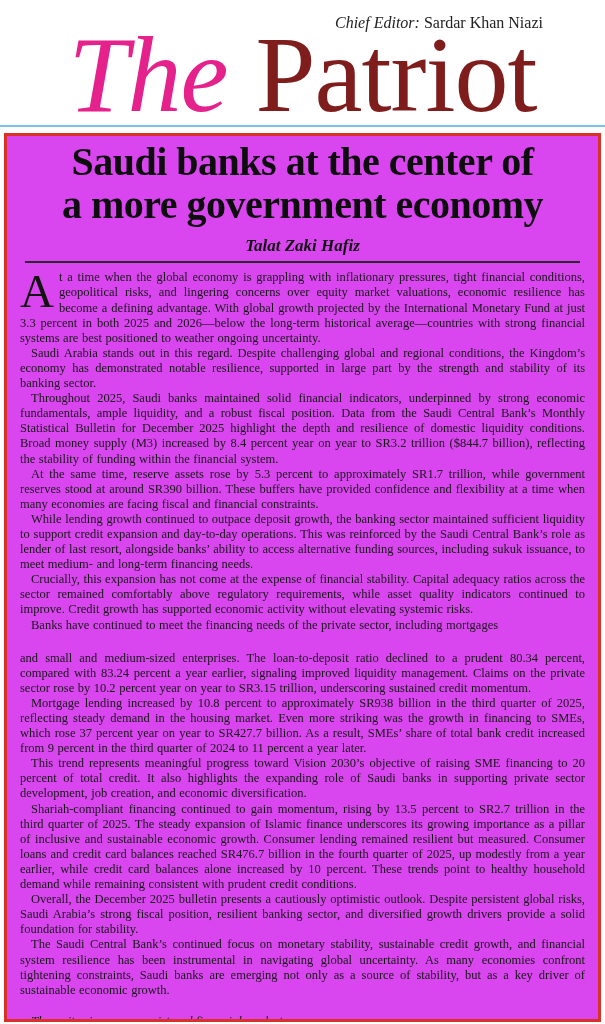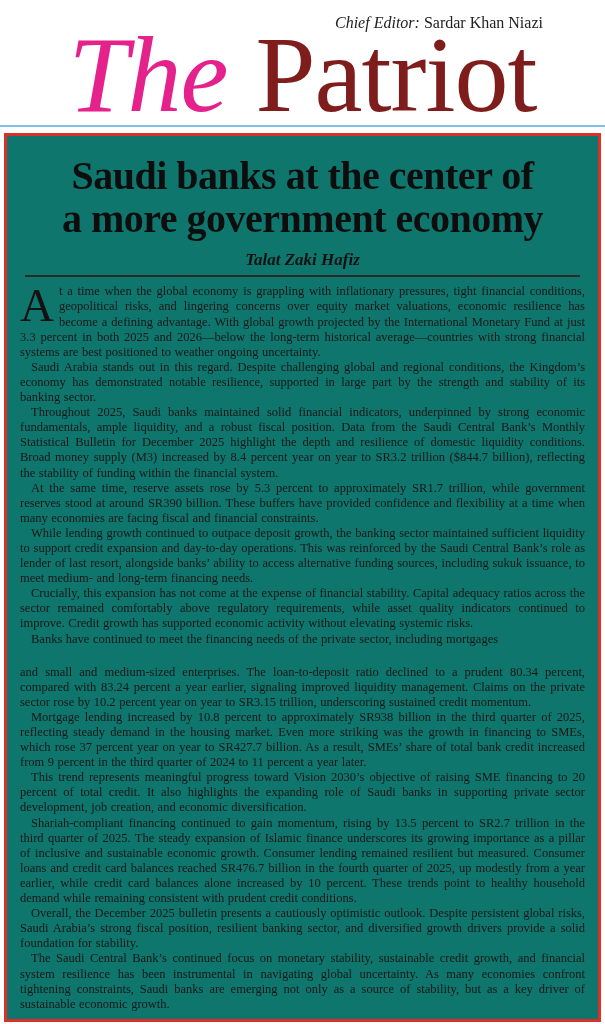--- a/index.html
+++ b/index.html
@@ -12,22 +12,22 @@
   .masthead-title { position:absolute; left:0; right:0; bottom:-4px;
                     text-align:center; line-height:1; white-space:nowrap;
                     font-size:108px; letter-spacing:-1px; }
   .masthead-the { font-style:italic; color:#e5218c; margin-right:28px; font-weight:400; }
   .masthead-patriot { color:#7f1d1d; font-weight:400; }
   .chief-editor { position:absolute; left:335px; top:14px; font-size:16px; color:#222; }
   .chief-editor .lbl { font-style:italic; }
 
   
   .article-frame { position:absolute; left:4px; right:4px; top:133px; bottom:2px;
-                   border:3px solid #d93128; background:#0f766e;
-                   padding:16px 10px 6px; overflow:hidden; }
+                   border:3px solid #d93128; background:#d946ef;
+                   padding:2px 10px 6px; overflow:hidden; }
 
   .headline { text-align:center; font-weight:700; color:#0d0d0d;
               font-size:40px; line-height:1.08; letter-spacing:-0.5px;
               margin-top:2px; }
   .headline span { display:block; }
 
   
   .columns { display:flex; gap:18px; margin-top:9px; padding:0 3px;flex-direction:column; }
   .col { flex:1 1 0; min-width:0; }
 

